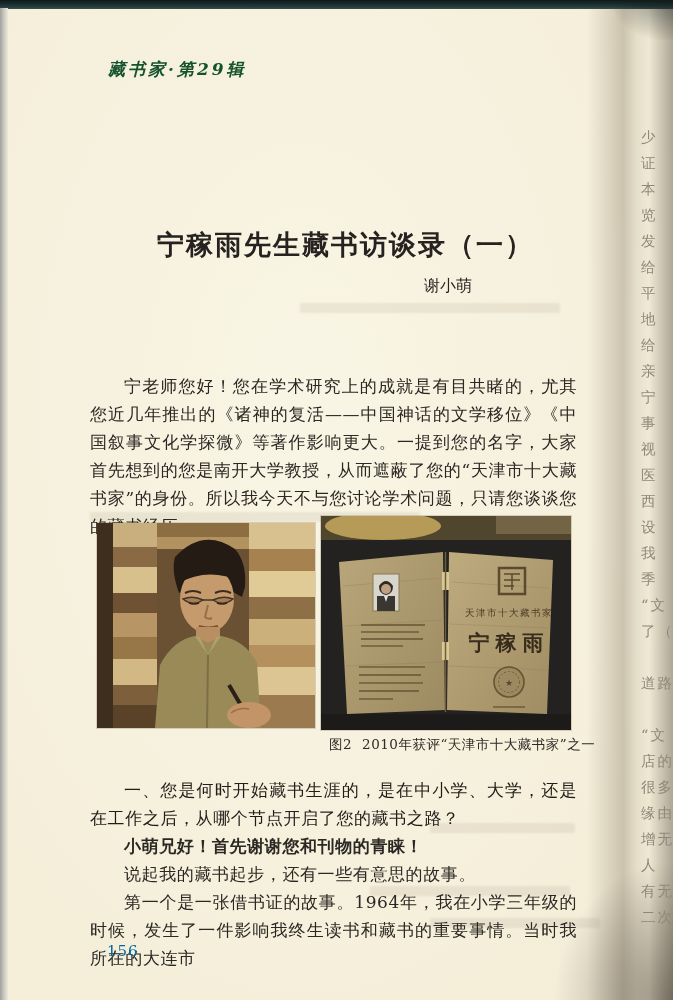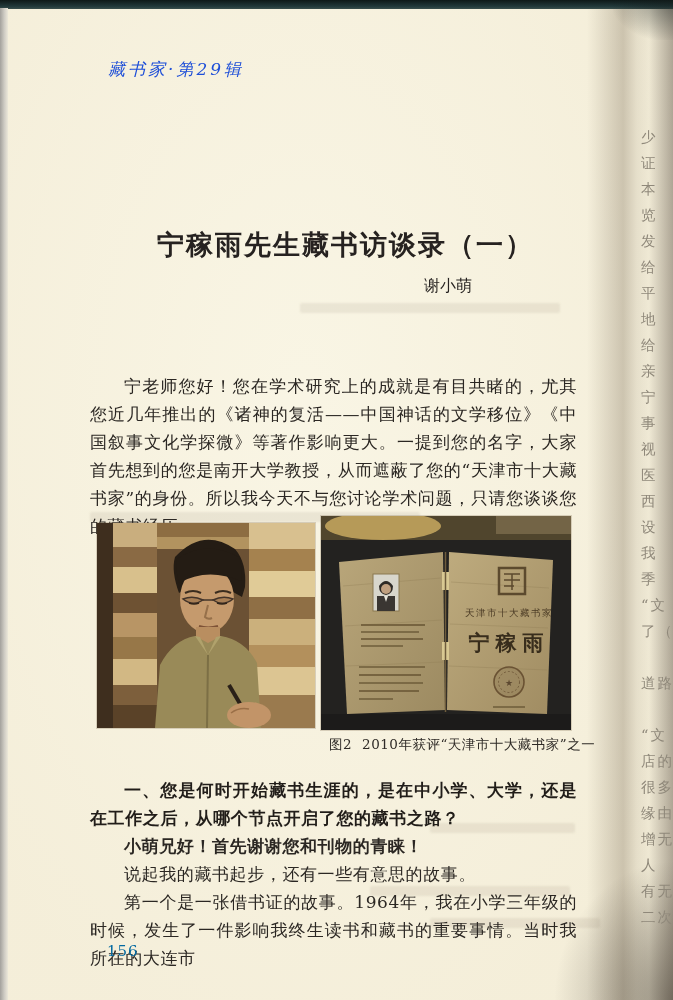--- a/index.html
+++ b/index.html
@@ -18,32 +18,32 @@
       rgba(98,82,60,0.10) 58%,rgba(98,82,60,0.04) 72%,rgba(58,46,36,0.38) 100%);}
   .corner-br{position:absolute;right:0;bottom:0;width:120px;height:140px;
     background:radial-gradient(ellipse at 100% 100%,rgba(40,32,24,0.45) 0%,rgba(40,32,24,0) 70%);}
   .corner-tr{position:absolute;right:0;top:0;width:60px;height:40px;
     background:radial-gradient(ellipse at 100% 0%,rgba(20,28,28,0.5) 0%,rgba(20,28,28,0) 75%);}
   .page-tint{position:absolute;left:0;top:0;width:673px;height:1000px;
     background:radial-gradient(ellipse at 45% 40%,rgba(255,255,245,0.25) 0%,rgba(225,210,175,0.12) 80%);
     pointer-events:none;}
 
   .series-header{position:absolute;left:108px;top:58px;font-size:17px;
-    font-weight:normal;font-style:italic;letter-spacing:3px;color:#1d4ed8;}
+    font-weight:bold;font-style:italic;letter-spacing:3px;color:#14532d;}
 
   .article-title{position:absolute;left:90px;top:215px;width:487px;text-align:center;
     font-size:27px;font-weight:bold;letter-spacing:2px;color:#262220;}
   .article-author{position:absolute;left:373px;top:276px;width:150px;text-align:center;
     font-size:16px;font-weight:normal;color:#262220;}
 
   .para{position:absolute;left:90px;width:487px;font-size:17px;line-height:28px;
     letter-spacing:0.6px;color:#2b2723;text-align:justify;margin:0;}
   .indent{text-indent:2em;}
   #para-intro{top:372px;}
-  #para-question{top:776px;font-weight:bold;color:#211d19;}
+  #para-question{top:776px;font-weight:normal;color:#211d19;}
   #para-reply1{top:832px;font-weight:bold;}
   #para-reply2{top:860px;}
   #para-reply3{top:888px;}
 
   .figure-photo{position:absolute;box-shadow:0 0 0 1px rgba(120,100,70,0.25);}
   #photo1{left:97px;top:523px;width:218px;height:205px;}
   #photo2{left:321px;top:516px;width:250px;height:214px;}
 
   .caption{position:absolute;top:736px;font-size:13.5px;color:#2e2a26;letter-spacing:0.5px;white-space:nowrap;}
   #caption1{left:99px;}

